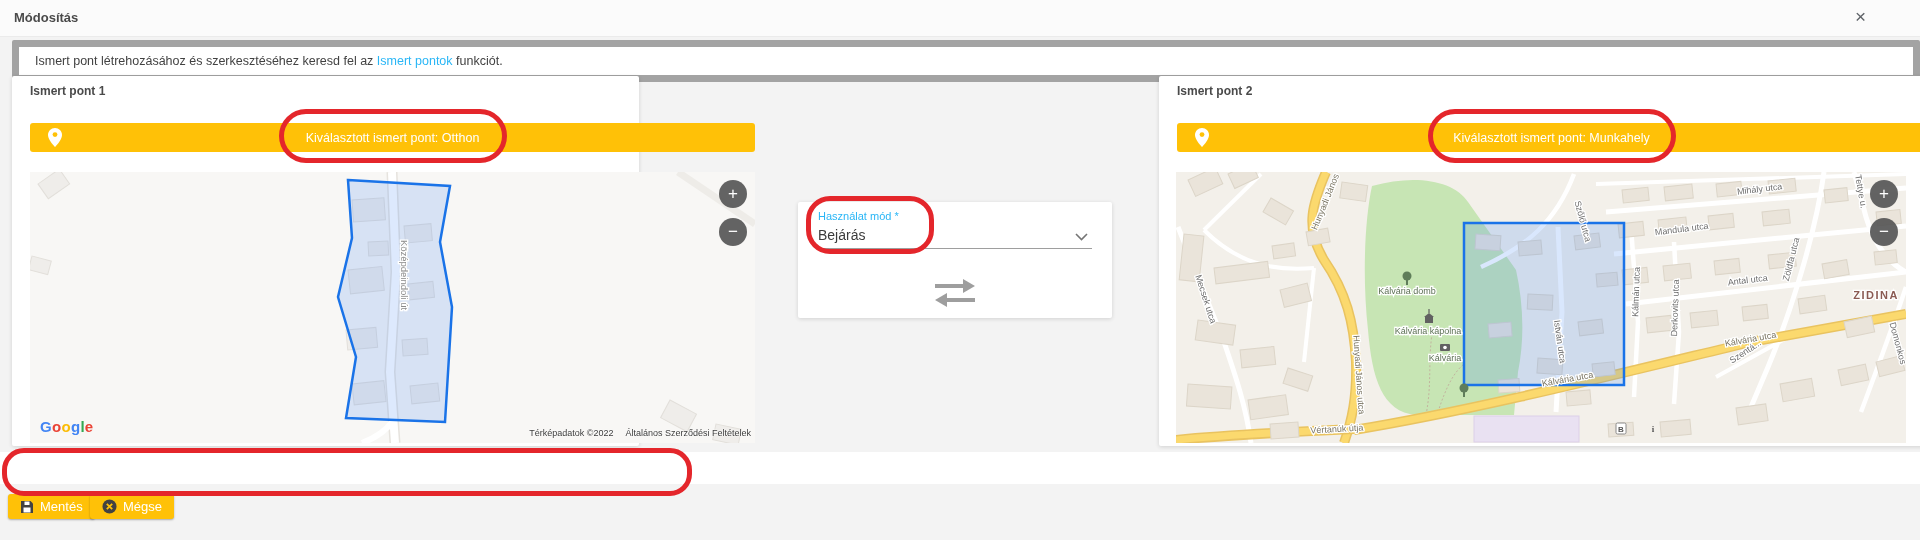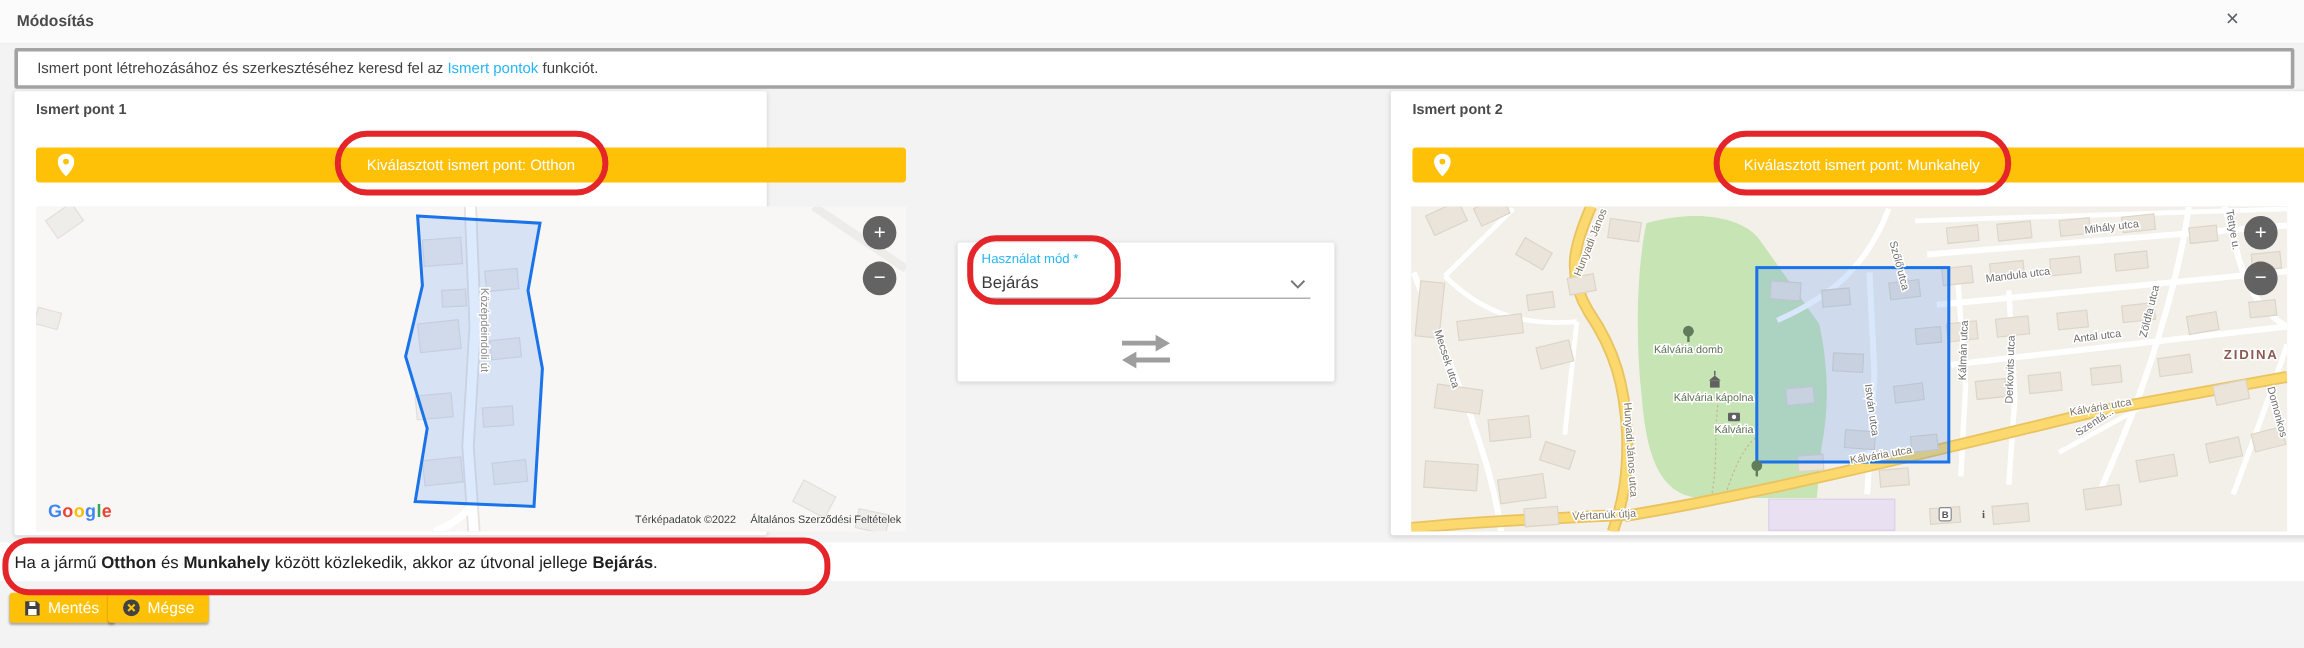--- a/index.html
+++ b/index.html
@@ -4,21 +4,21 @@
 <style>
   html,body{margin:0;padding:0;background:#f3f3f3;font-family:"Liberation Sans",sans-serif;}
   #stage{position:relative;width:1920px;height:540px;background:#f3f3f3;overflow:hidden;}
 
   
   #hdr{position:absolute;left:0;top:0;width:1920px;height:36px;background:#fbfbfb;border-bottom:1px solid #ebebeb;}
   #hdr .title{position:absolute;left:14px;top:0;line-height:36px;font-size:13px;font-weight:bold;color:#4a4a4a;}
   #hdr .close{position:absolute;right:54px;top:0;line-height:34px;font-size:19px;color:#5f6368;cursor:pointer;}
 
   
-  #info{position:absolute;left:12px;top:40px;width:1894px;height:28px;background:#ffffff;border:3px solid #a3a3a3;border-radius:2px;}
+  #info{position:absolute;left:12px;top:40px;width:1894px;height:28px;background:#ffffff;border:7px solid #a3a3a3;border-radius:2px;}
   #info .txt{position:absolute;left:16px;top:0;line-height:28px;font-size:12.5px;color:#424242;}
   #info .lnk{color:#29b6f6;cursor:pointer;}
 
   .card{position:absolute;background:#fff;border-radius:2px;box-shadow:0 1px 4px rgba(0,0,0,.14);}
   .card .ctitle{position:absolute;left:18px;top:8px;font-size:12px;font-weight:bold;color:#4a4a4a;}
 
   .sel-bar{position:absolute;left:18px;top:47px;height:29px;background:#FFC107;border-radius:3px;
            display:flex;align-items:center;justify-content:center;color:#fff;font-size:12.5px;cursor:pointer;}
   .sel-bar .pin{position:absolute;left:18px;top:5px;}
 
@@ -299,21 +299,20 @@
         <text style="font-size:8px;fill:#555;font-weight:bold;text-anchor:middle;font-family:'Liberation Sans',sans-serif" transform="translate(445,260)">B</text>
         <text style="font-size:9px;fill:#555;font-weight:bold;text-anchor:middle;font-family:'Liberation Serif',serif" transform="translate(477,260)">i</text>
       </svg>
 
       <div class="zbtn zin">+</div>
       <div class="zbtn zout">−</div>
     </div>
   </div>
 
   <div id="fstrip">
-    <div class="ftxt"><span>Ha a jármű </span><b>Otthon</b><span> és </span><b>Munkahely</b><span> között közlekedik, akkor az útvonal jellege </span><b>Bejárás</b><span>.</span></div>
     <div class="annot" style="left:2px;top:-4px;width:680px;height:38px;border-radius:22px;"></div>
   </div>
 
   <div class="btn" style="left:8px;">
     <svg width="14" height="14" viewBox="0 0 14 14">
       <path d="M1,1 h9.5 L13,3.5 V13 H1 Z" fill="#424242"></path>
       <rect x="3.5" y="7.5" width="7" height="5" fill="#ffffff"></rect>
       <rect x="4.5" y="1.5" width="5" height="3.5" fill="#ffffff"></rect>
     </svg>
     <span>Mentés</span>

